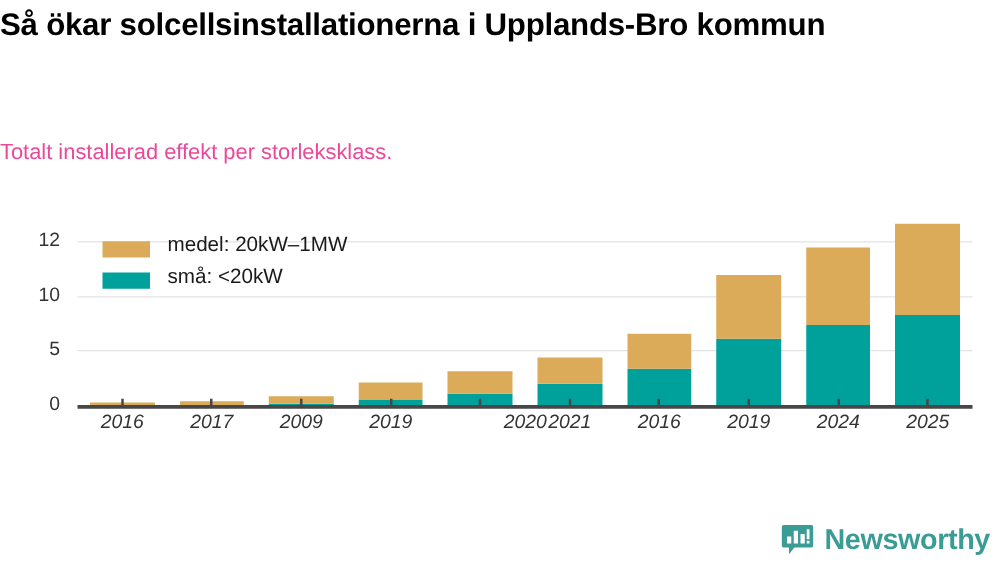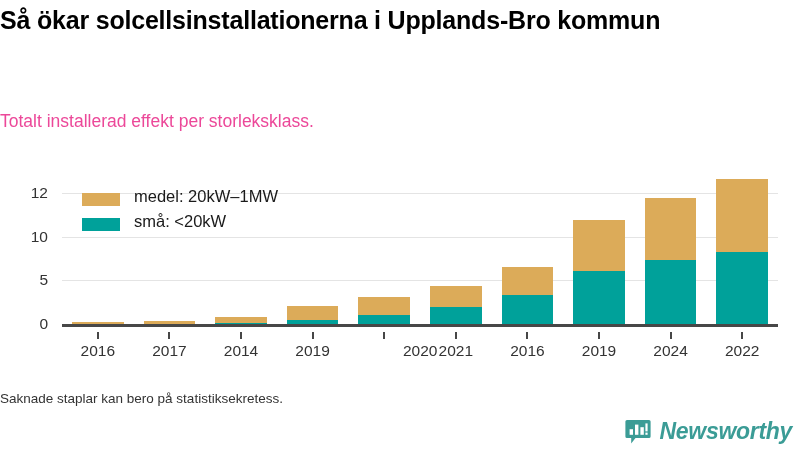--- a/index.html
+++ b/index.html
@@ -102,23 +102,24 @@
     position: absolute;
     left: 0;
     width: 100%;
   }
   .seg-small { background: #00a19a; }
   .seg-medium { background: #dcab59; }
 
   .xticks {
     position: absolute;
     left: 0;
-    top: 172px;
+    top: 159px;
     width: 676px;
     height: 30px;
+    font-style: italic;
   }
   .xtick-mark {
     position: absolute;
     top: 0px;
     width: 2px;
     height: 7px;
     background: #474747;
   }
   .xtick-label {
     position: absolute;
@@ -162,21 +163,20 @@
     font-size: 13.5px;
     color: #333333;
   }
 
   .brand {
     position: absolute;
     right: 8px;
     top: 418px;
     display: flex;
     align-items: center;
-    font-style: italic;
   }
   .brand-mark {
     position: relative;
     width: 26px;
     height: 26px;
     margin-right: 9px;
     flex: none;
   }
   .brand-name {
     font-size: 23px;
@@ -243,50 +243,49 @@
           <div class="seg seg-small" style="bottom: 0px; height: 71.6914px; background: rgb(0, 161, 154);"></div>
           <div class="seg seg-medium" style="bottom: 71.6914px; height: 73.44px; background: rgb(220, 171, 89);"></div>
         </div>
       </div>
     <div class="xticks" id="xticks">
         <div class="xtick-mark" style="left: 96.8px;"></div>
         <div class="xtick-label" style="left: 97.8px;">2016</div>
         <div class="xtick-mark" style="left: 168.4px;"></div>
         <div class="xtick-label" style="left: 169.4px;">2017</div>
         <div class="xtick-mark" style="left: 240px;"></div>
-        <div class="xtick-label" style="left: 241px;">2014</div>
+        <div class="xtick-label" style="left: 241px;">2009</div>
         <div class="xtick-mark" style="left: 311.6px;"></div>
         <div class="xtick-label" style="left: 312.6px;">2019</div>
         <div class="xtick-mark" style="left: 383.2px;"></div>
         <div class="xtick-label" style="left: 384.2px; margin-left: 36px;">2020</div>
         <div class="xtick-mark" style="left: 454.8px;"></div>
         <div class="xtick-label" style="left: 455.8px; text-align: right;">2021</div>
         <div class="xtick-mark" style="left: 526.4px;"></div>
         <div class="xtick-label" style="left: 527.4px;">2016</div>
         <div class="xtick-mark" style="left: 598px;"></div>
         <div class="xtick-label" style="left: 599px;">2019</div>
         <div class="xtick-mark" style="left: 669.6px;"></div>
         <div class="xtick-label" style="left: 670.6px;">2024</div>
         <div class="xtick-mark" style="left: 741.2px;"></div>
-        <div class="xtick-label" style="left: 742.2px;">2022</div>
+        <div class="xtick-label" style="left: 742.2px;">2025</div>
       </div>
   </div>
 
   <div class="legend" id="legend">
       <div class="legend-item">
         <span class="legend-swatch" style="background: rgb(220, 171, 89);"></span>
         <span class="legend-label">medel: 20kW–1MW</span>
       </div>
       <div class="legend-item">
         <span class="legend-swatch" style="background: rgb(0, 161, 154);"></span>
         <span class="legend-label">små: &lt;20kW</span>
       </div>
     </div>
 
-  <div class="note">Saknade staplar kan bero på statistiksekretess.</div>
 
   <div class="brand">
     <span class="brand-mark">
       <svg width="26" height="26" viewBox="0 0 26 26" aria-hidden="true">
         <path d="M2 1 H24 A1.6 1.6 0 0 1 25.6 2.6 V17.4 A1.6 1.6 0 0 1 24 19 H10.5 L6.2 24.4 V19 H2 A1.6 1.6 0 0 1 0.4 17.4 V2.6 A1.6 1.6 0 0 1 2 1 Z" fill="#3b9c96"></path>
         <rect x="4.6" y="10.2" width="3.4" height="5.6" fill="#ffffff"></rect>
         <rect x="10.0" y="5.6" width="3.4" height="10.2" fill="#ffffff"></rect>
         <rect x="15.4" y="8.2" width="3.4" height="7.6" fill="#ffffff"></rect>
         <rect x="20.4" y="4.4" width="2.2" height="8.0" fill="#ffffff"></rect>
         <rect x="20.4" y="13.6" width="2.2" height="2.2" fill="#ffffff"></rect>

